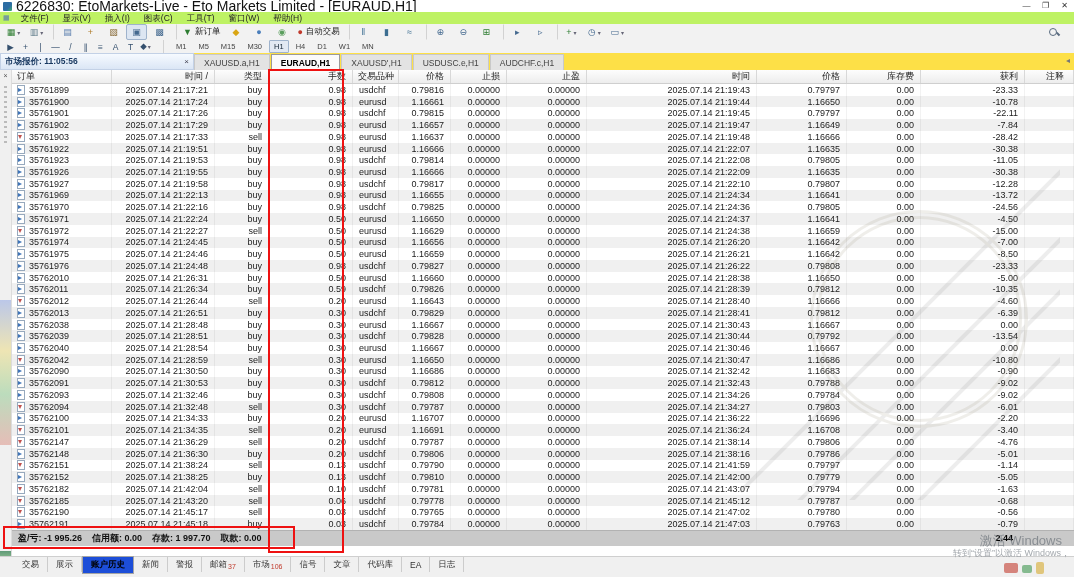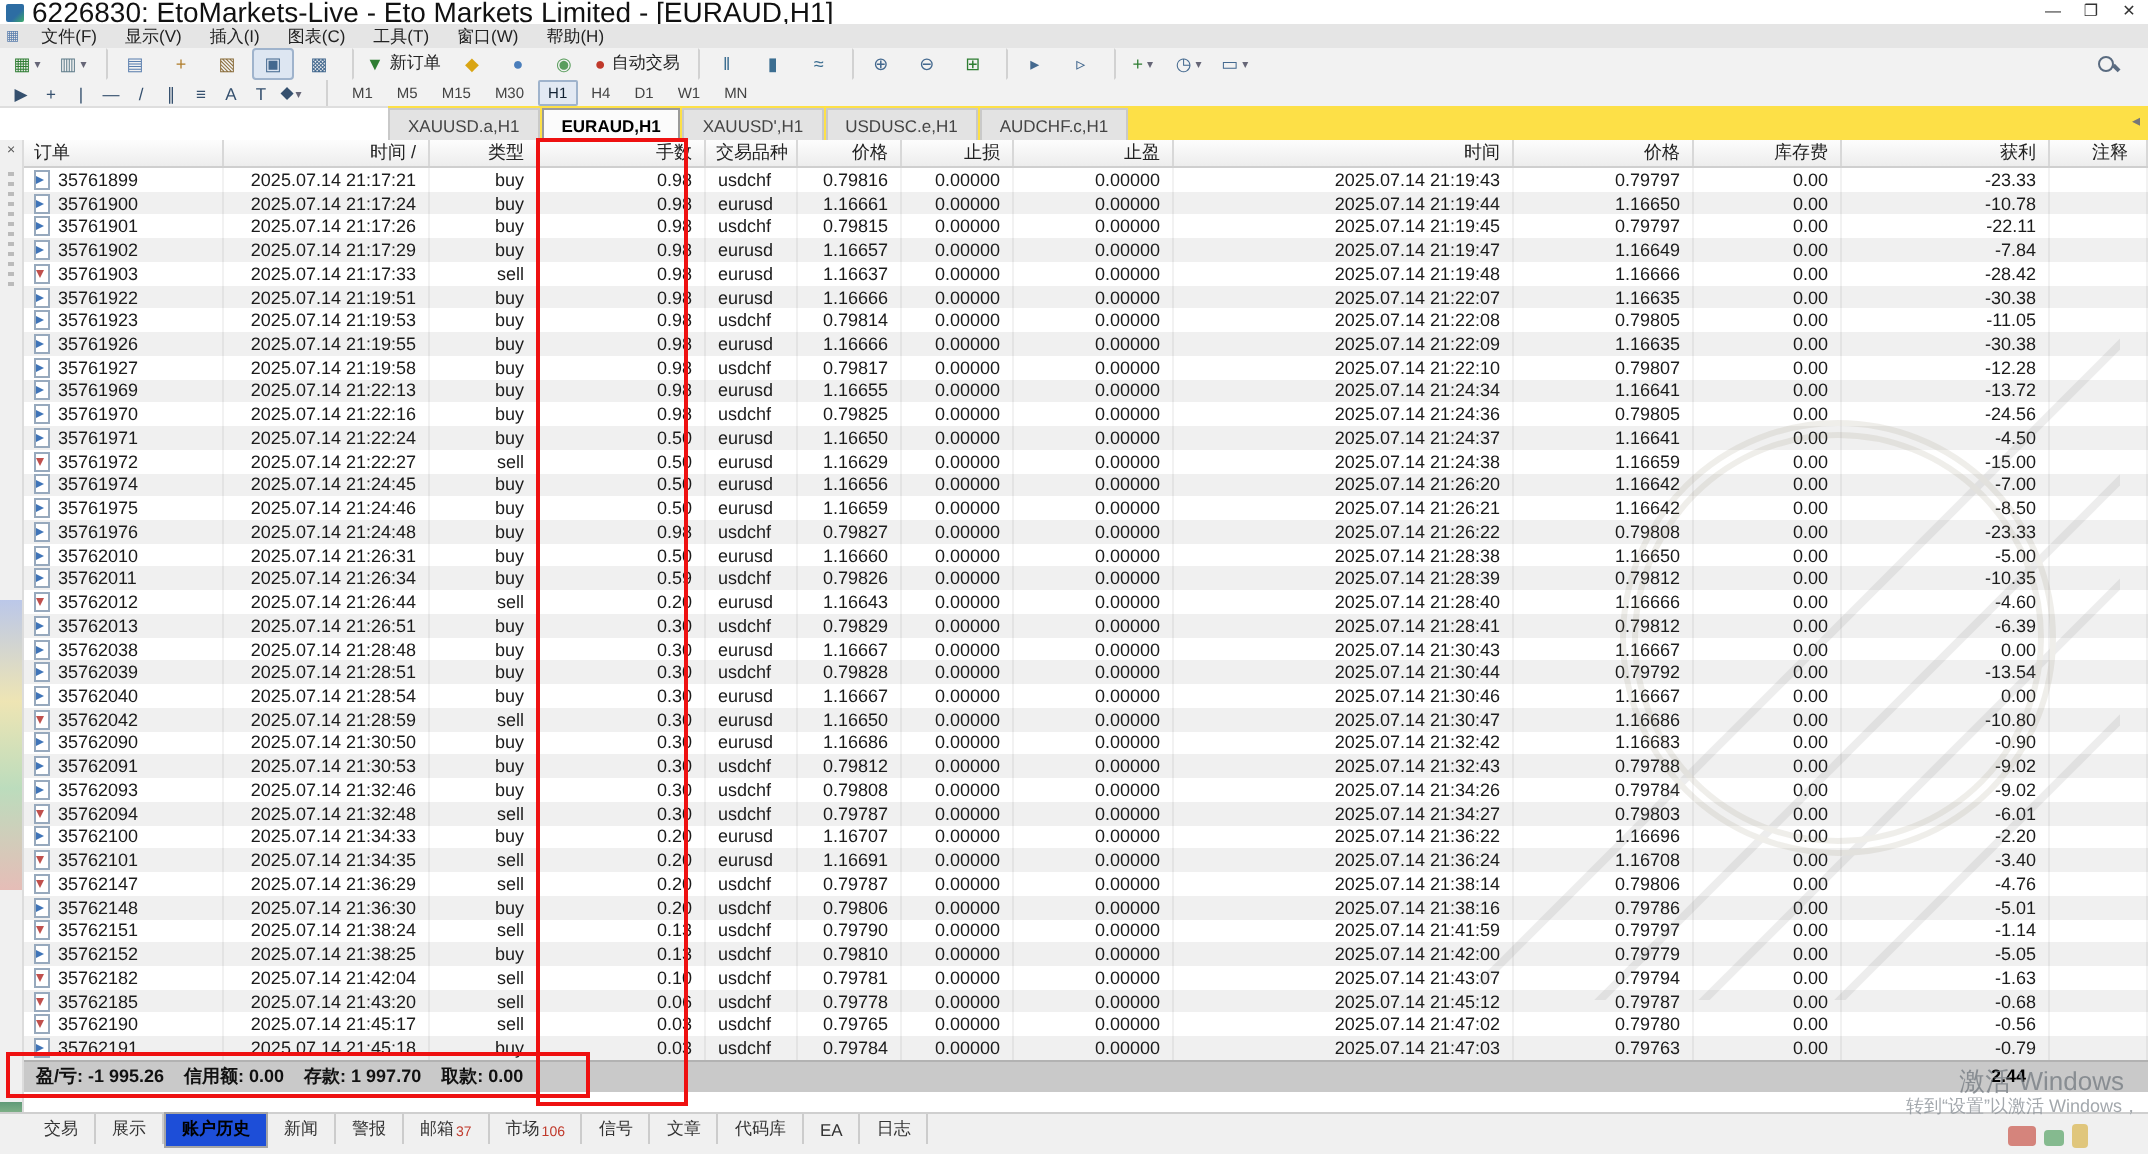--- a/index.html
+++ b/index.html
@@ -7,21 +7,21 @@
        font-family:"Liberation Sans","DejaVu Sans",sans-serif;font-size:9px;color:#1b1b1b;
        -webkit-font-smoothing:antialiased;}
   
   .titlebar{position:absolute;top:0;left:0;right:0;height:12px;background:#fff;border-bottom:1px solid #e3e3e3;
             display:flex;align-items:center;padding-left:3px;}
   .appicon{width:9px;height:9px;background:linear-gradient(135deg,#2d6da3 60%,#3fae6a);border-radius:1px;margin-right:4px;flex:none;}
   .wtitle{font-size:14px;color:#111;white-space:nowrap;}
   .winctrls{position:absolute;right:0;top:0;height:12px;display:flex;}
   .winctrls span{width:19px;text-align:center;font-size:8px;line-height:12px;color:#333;cursor:default;}
   
-  .menubar{position:absolute;top:12px;left:0;right:0;height:12px;background:#e5e5e5;border-bottom:1px solid #e6e6e6;
+  .menubar{position:absolute;top:12px;left:0;right:0;height:12px;background:#bef264;border-bottom:1px solid #e6e6e6;
            display:flex;align-items:center;}
   .sysicon{font-size:7px;color:#5b7fae;margin:0 4px 0 3px;}
   .mlist{display:flex;}
   .mitem{font-size:8.5px;color:#222;padding:0 7px;line-height:12px;white-space:nowrap;}
   
   .tb1{position:absolute;top:24px;left:0;right:0;height:16px;background:#f2f2f2;border-bottom:1px solid #e2e2e2;display:flex;align-items:center;padding-left:2px;}
   .tblist{display:flex;align-items:center;height:100%;}
   .tbtn{height:14px;min-width:15px;padding:0 2px;display:inline-flex;align-items:center;justify-content:center;
         border:1px solid transparent;border-radius:2px;margin:0 1px;white-space:nowrap;}
   .tbtn .g{font-style:normal;font-size:9px;line-height:12px;}
@@ -249,20 +249,24 @@
         <span class="tf i2">M15</span>
         <span class="tf i3">M30</span>
         <span class="tf i4 active">H1</span>
         <span class="tf i5">H4</span>
         <span class="tf i6">D1</span>
         <span class="tf i7">W1</span>
         <span class="tf i8">MN</span>
       </div>
   </div>
 
+  <div class="mwbar">
+    <span class="mwtitle">市场报价: 11:05:56</span>
+    <span class="mwx">×</span>
+  </div>
 
   <div class="tabrow">
     <div class="ctabs">
 
     <span class="ctab i0">XAUUSD.a,H1</span>
         <span class="ctab i1 active">EURAUD,H1</span>
         <span class="ctab i2">XAUUSD',H1</span>
         <span class="ctab i3">USDUSC.e,H1</span>
         <span class="ctab i4">AUDCHF.c,H1</span>
       </div>

